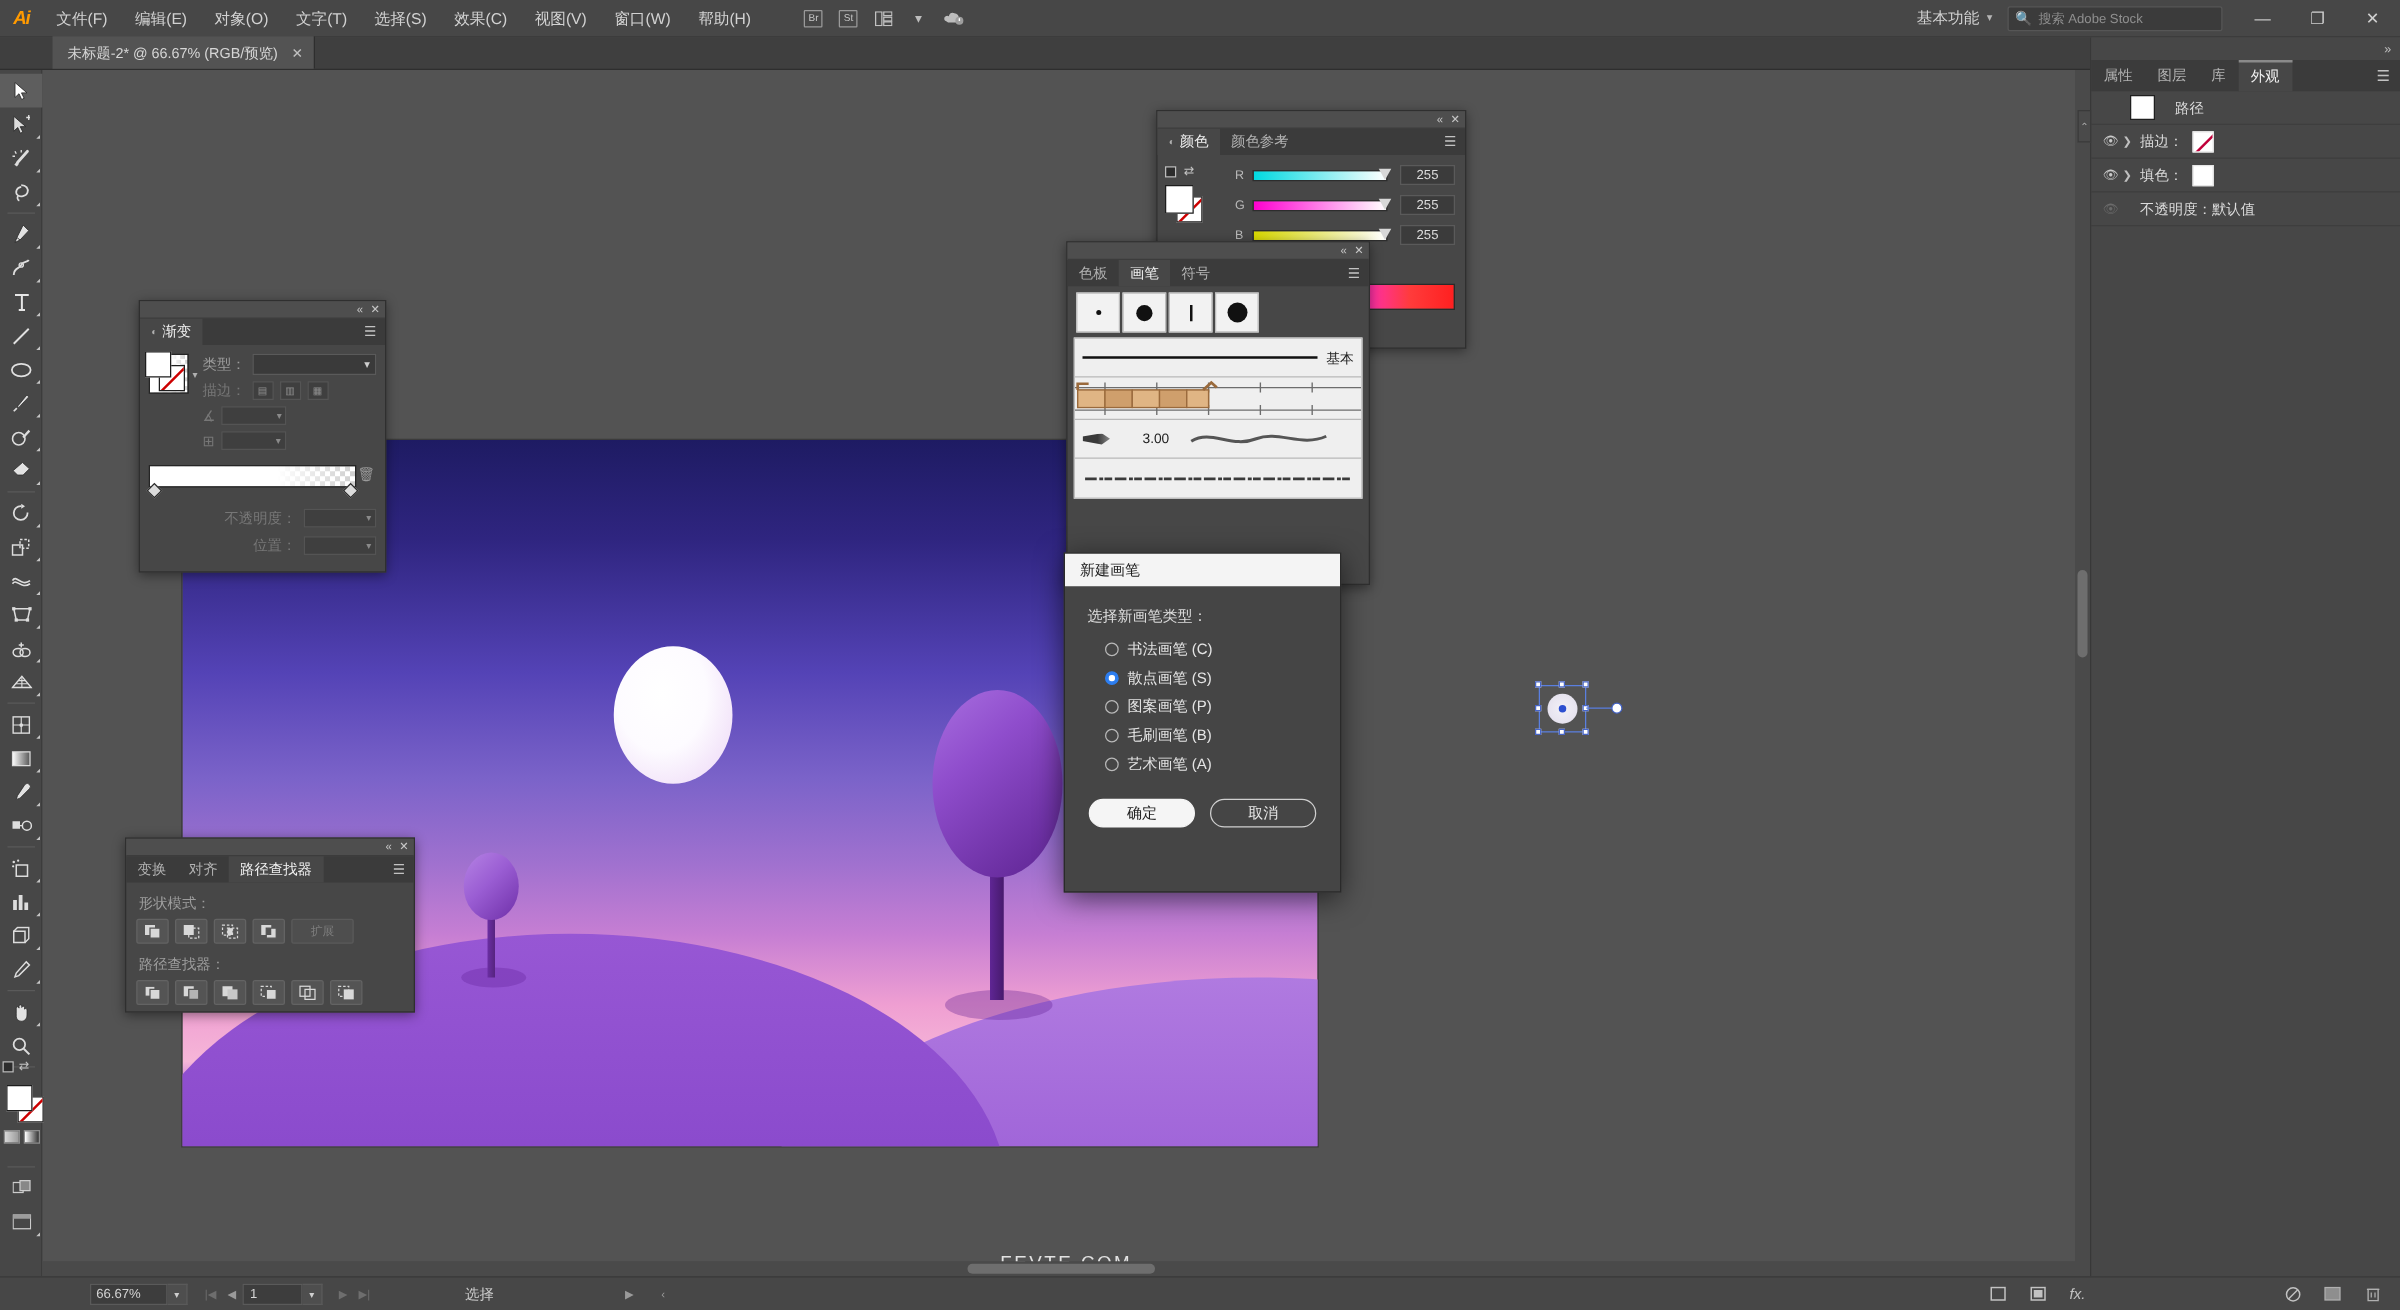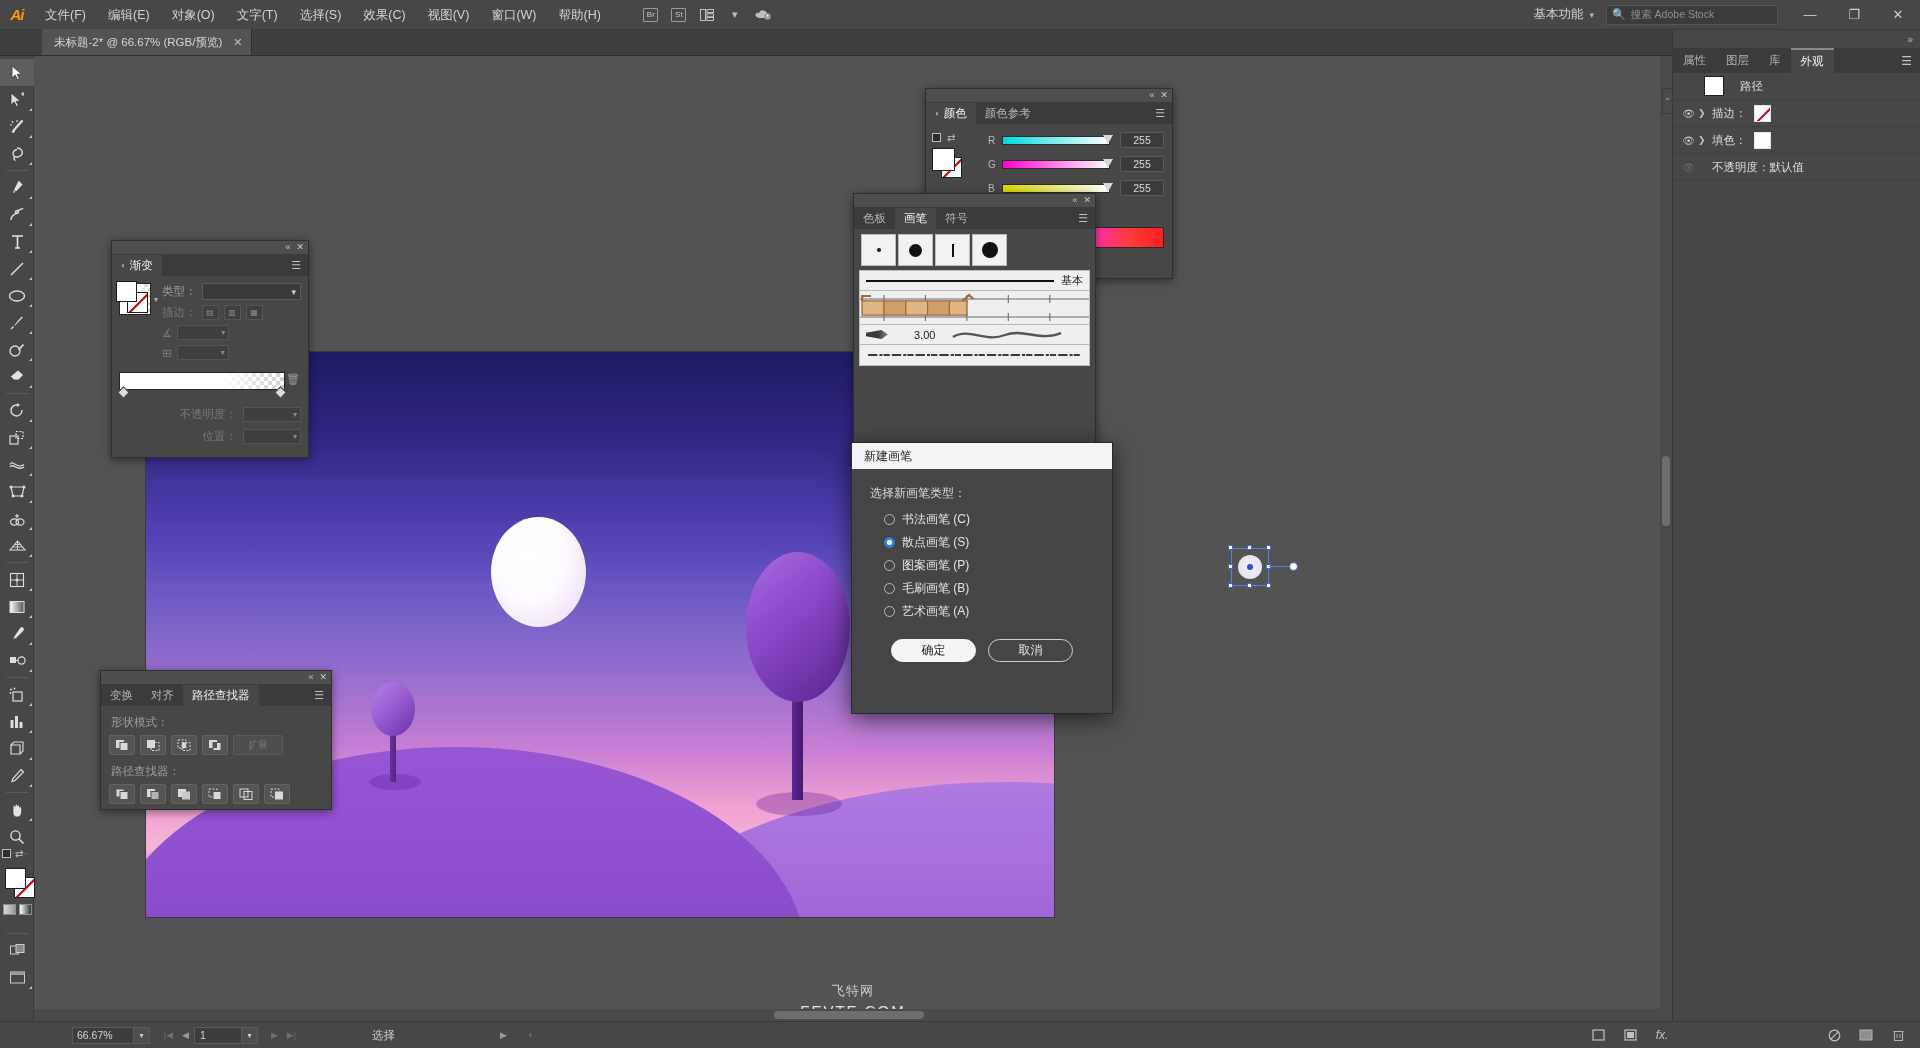--- a/index.html
+++ b/index.html
@@ -162,41 +162,41 @@
   .cp-spectrum{height:21px;border:1px solid #2a2a2a;
     background:linear-gradient(90deg,#2a0a3c,#7a1fbf,#e028e0,#ff2fb0,#ff3b3b,#ff2020);}
 
   
   #brushes-panel{left:853px;top:193px;width:243px;height:275px;}
   .br-strip{display:flex;gap:2px;padding:3px 0 0 2px;}
   .br-cell{width:35px;height:32px;background:#f2f2f2;border:1px solid #bdbdbd;
            display:flex;align-items:center;justify-content:center;}
   .br-dot{border-radius:50%;background:#111;}
   .br-list{margin-top:4px;background:#efefef;border:1px solid #bdbdbd;}
-  .br-item{height:20px;border-bottom:1px solid #b9b9b9;display:flex;align-items:center;
+  .br-item{height:31px;border-bottom:1px solid #b9b9b9;display:flex;align-items:center;
            padding:0 6px;position:relative;}
   .br-item:last-child{border-bottom:none;}
   .br-line{flex:1;height:2px;background:#111;}
   .br-name{color:#222;font-size:11px;margin-left:7px;}
   .br-pattern{height:34px;width:100%;position:relative;overflow:hidden;}
   .br-size{color:#222;font-size:11px;margin-left:26px;}
   .br-tip{width:22px;height:9px;background:linear-gradient(90deg,#3a3a3a 0%,#3a3a3a 55%,#888 100%);
           clip-path:polygon(0 30%,70% 0,100% 50%,70% 100%,0 70%);}
 
   
   #pathfinder-panel{left:100px;top:670px;width:232px;height:140px;}
   .pf-section{color:#9d9d9d;font-size:11.5px;margin:4px 0 5px 2px;}
   .pf-row{display:flex;gap:5px;}
   .pf-btn{width:26px;height:20px;background:#545454;border:1px solid #636363;border-radius:2px;
           display:flex;align-items:center;justify-content:center;}
   .pf-wide{width:50px;height:20px;background:#4e4e4e;border:1px solid #5a5a5a;border-radius:2px;
            color:#7c7c7c;font-size:9.5px;display:flex;align-items:center;justify-content:center;font-family:Liberation Serif, serif;}
 
   
-  #new-brush-dialog{position:absolute;left:851px;top:442px;width:262px;height:272px;
+  #new-brush-dialog{position:absolute;left:851px;top:442px;width:222px;height:272px;
     background:#454545;border:1px solid #2a2a2a;box-shadow:0 5px 22px rgba(0,0,0,.6);}
   .dlg-title{height:26px;background:#f4f4f4;display:flex;align-items:center;padding-left:12px;
              color:#1c1c1c;font-size:12px;}
   .dlg-body{padding:16px 18px 0 18px;}
   .dlg-sub{color:#dcdcdc;font-size:12px;margin-bottom:9px;}
   .radio-row{display:flex;align-items:center;margin:0 0 6px 14px;}
   .radio{width:11px;height:11px;border-radius:50%;border:1.4px solid #b9b9b9;background:#454545;
          margin-right:7px;position:relative;flex:none;}
   .radio.sel{border-color:#2d7ef0;background:#2d7ef0;}
   .radio.sel:after{content:"";position:absolute;left:2.4px;top:2.4px;width:4.4px;height:4.4px;
@@ -572,21 +572,20 @@
       <div class="hdl" style="left:-3px;top:16px;"></div>
       <div class="hdl" style="left:35px;top:16px;"></div>
       <div class="hdl" style="left:-3px;top:35px;"></div>
       <div class="hdl" style="left:16px;top:35px;"></div>
       <div class="hdl" style="left:35px;top:35px;"></div>
       <div class="sel-arm"></div>
       <div class="sel-arm-dot"></div>
     </div>
 
     <div class="watermark">
-      <div class="cn">飞特网</div>
       <div class="en">FEVTE.COM</div>
     </div>
 
     <div class="scroll-v">
         <div class="thumb"></div>
       </div>
     <div class="scroll-h">
         <div class="thumb"></div>
       </div>
   </div>

